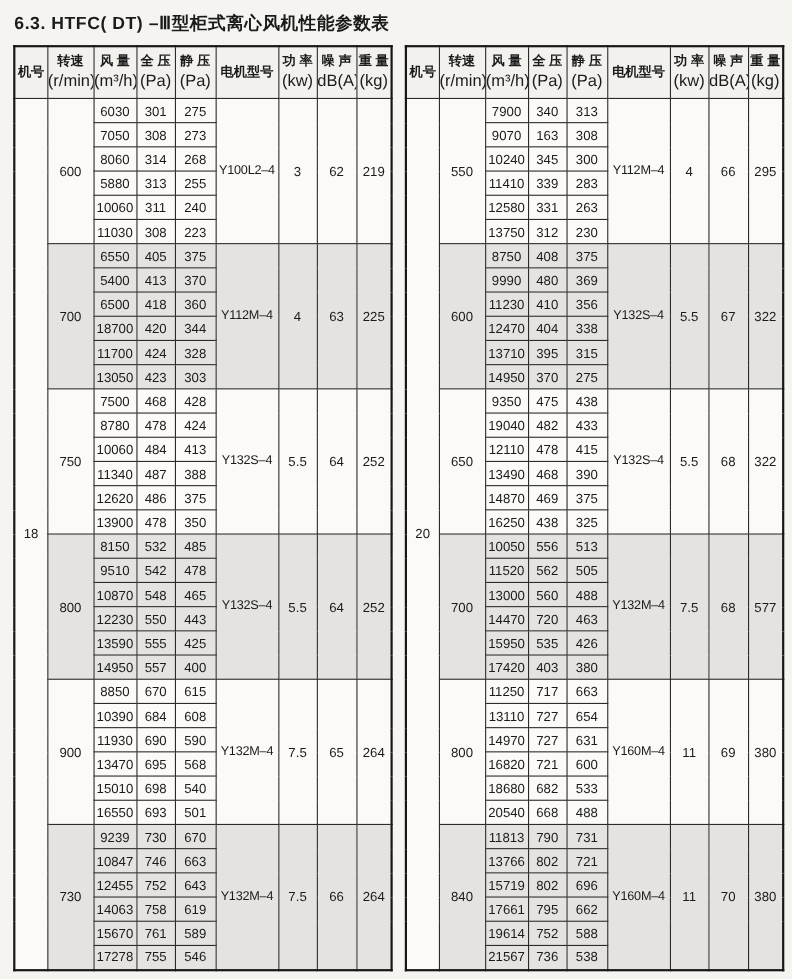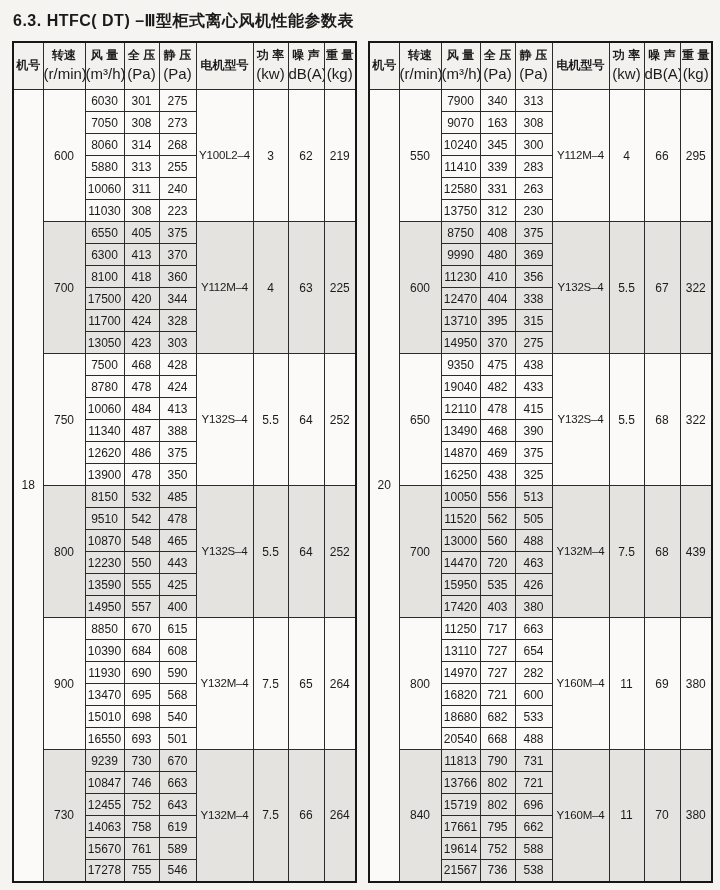--- a/index.html
+++ b/index.html
@@ -164,31 +164,31 @@
             <td class="g" rowspan="6">700</td>
             <td class="g">6550</td>
             <td class="g">405</td>
             <td class="g">375</td>
             <td class="g motor" rowspan="6">Y112M–4</td>
             <td class="g" rowspan="6">4</td>
             <td class="g" rowspan="6">63</td>
             <td class="g" rowspan="6">225</td>
           </tr>
           <tr>
-            <td class="g">6300</td>
+            <td class="g">5400</td>
             <td class="g">413</td>
             <td class="g">370</td>
           </tr>
           <tr>
-            <td class="g">8100</td>
+            <td class="g">6500</td>
             <td class="g">418</td>
             <td class="g">360</td>
           </tr>
           <tr>
-            <td class="g">17500</td>
+            <td class="g">18700</td>
             <td class="g">420</td>
             <td class="g">344</td>
           </tr>
           <tr>
             <td class="g">11700</td>
             <td class="g">424</td>
             <td class="g">328</td>
           </tr>
           <tr>
             <td class="g">13050</td>
@@ -495,21 +495,21 @@
             <td class="w">325</td>
           </tr>
           <tr>
             <td class="g" rowspan="6">700</td>
             <td class="g">10050</td>
             <td class="g">556</td>
             <td class="g">513</td>
             <td class="g motor" rowspan="6">Y132M–4</td>
             <td class="g" rowspan="6">7.5</td>
             <td class="g" rowspan="6">68</td>
-            <td class="g" rowspan="6">439</td>
+            <td class="g" rowspan="6">577</td>
           </tr>
           <tr>
             <td class="g">11520</td>
             <td class="g">562</td>
             <td class="g">505</td>
           </tr>
           <tr>
             <td class="g">13000</td>
             <td class="g">560</td>
             <td class="g">488</td>
@@ -540,21 +540,21 @@
             <td class="w" rowspan="6">380</td>
           </tr>
           <tr>
             <td class="w">13110</td>
             <td class="w">727</td>
             <td class="w">654</td>
           </tr>
           <tr>
             <td class="w">14970</td>
             <td class="w">727</td>
-            <td class="w">282</td>
+            <td class="w">631</td>
           </tr>
           <tr>
             <td class="w">16820</td>
             <td class="w">721</td>
             <td class="w">600</td>
           </tr>
           <tr>
             <td class="w">18680</td>
             <td class="w">682</td>
             <td class="w">533</td>

